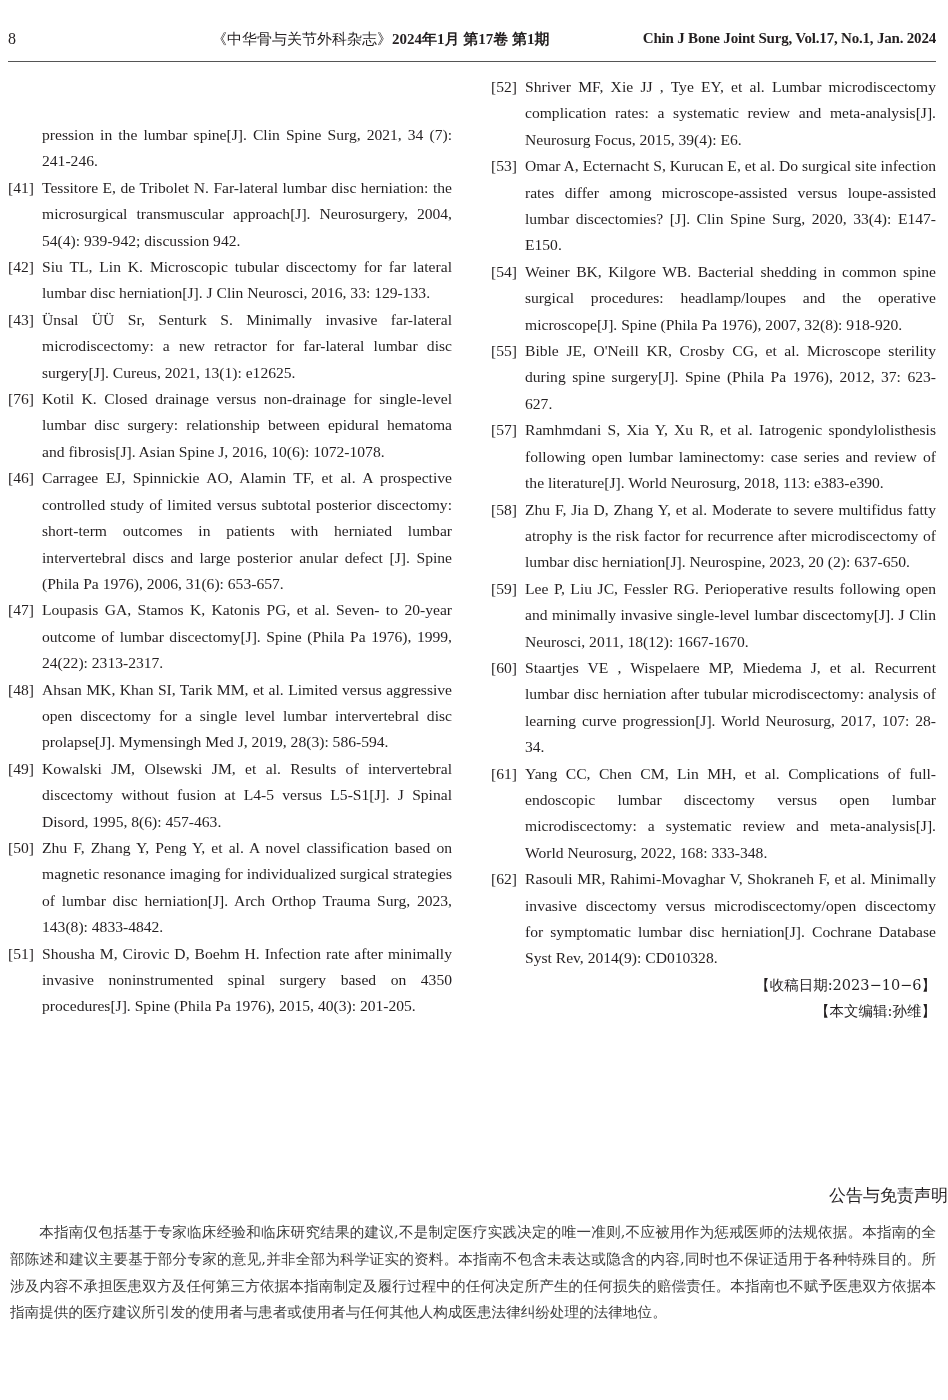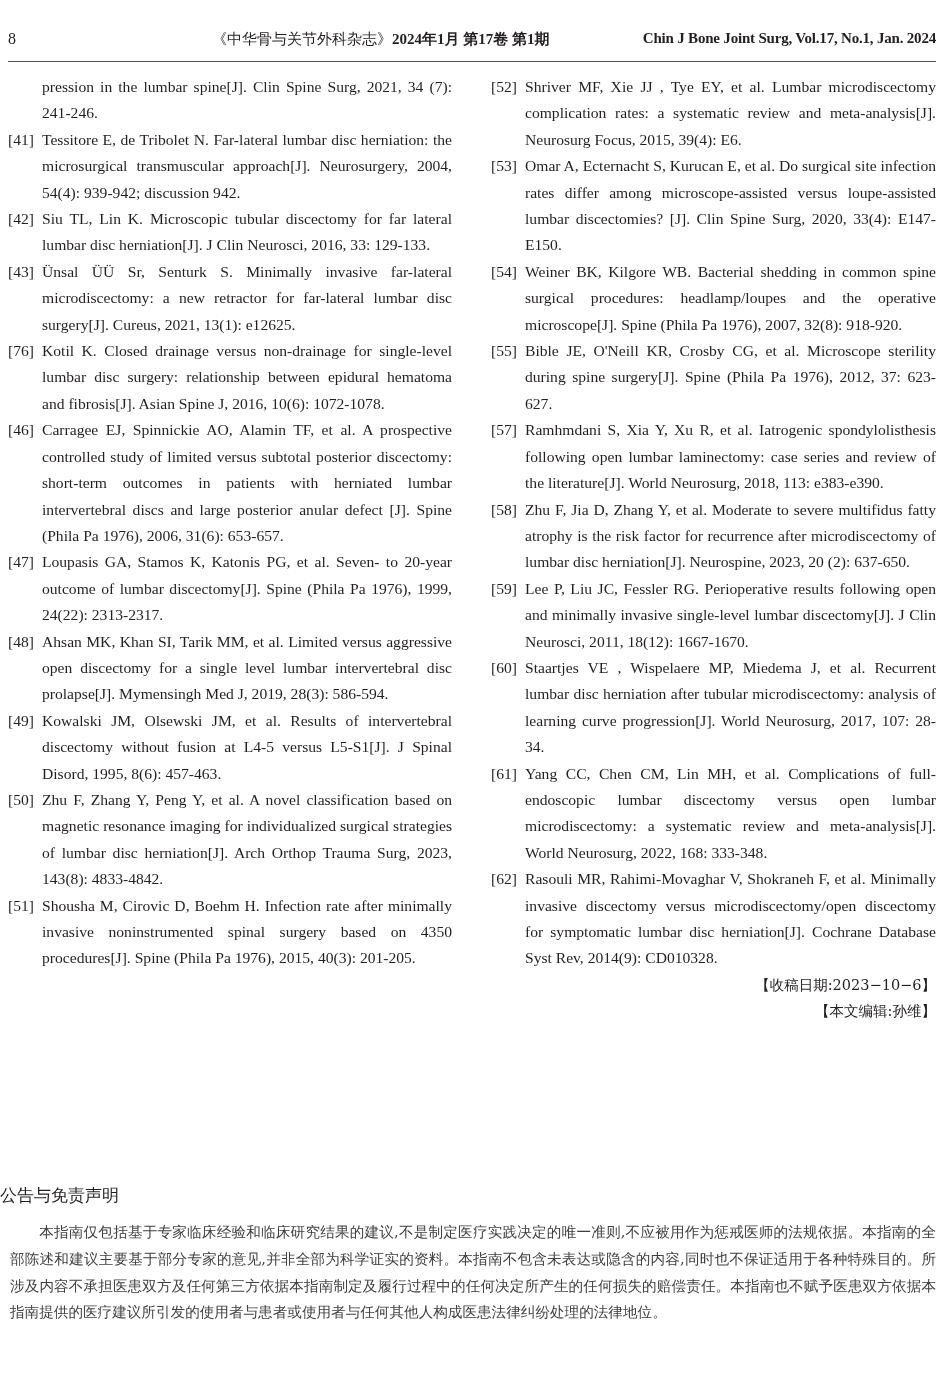--- a/index.html
+++ b/index.html
@@ -8,27 +8,27 @@
   .header { position: absolute; left: 8px; right: 12px; top: 30px; height: 24px;
             font-size: 15px; }
   .header .pageno { position: absolute; left: 0; top: 0; font-size: 16px; }
   .header .cn { position: absolute; left: 204px; top: 0; font-size: 15px; }
   .header .cn b { font-weight: bold; }
   .header .en { position: absolute; right: 0; top: 0; font-weight: bold; font-size: 15px;
                 font-family: "Liberation Serif", serif; letter-spacing: -0.2px; }
   .rule { position: absolute; left: 8px; right: 12px; top: 61px; height: 0;
           border-top: 1.6px solid #555; }
   .col { position: absolute; top: 74px; width: 428px; font-size: 15.6px; line-height: 26.4px; }
-  .col.left { left: 8px; width: 444px; }
+  .col.left { left: 8px; width: 444px; margin-top: 48px; }
   .col.right { left: 491px; width: 445px; }
   .ref { position: relative; padding-left: 34px; text-align: justify; text-align-last: left; }
   .ref .num { position: absolute; left: 0; top: 0; }
   .col.right .ref { padding-left: 34px; }
   .received { text-align: right; font-family: "DejaVu Serif", serif; font-size: 14.5px; line-height: 26px; }
-  .notice-title { position: absolute; top: 1184px; left: 0; width: 948px; text-align: left;
+  .notice-title { position: absolute; top: 1184px; left: 0; width: 948px; text-align: right;
                   font-family: "DejaVu Sans", sans-serif; font-size: 17px; }
   .notice-body { position: absolute; top: 1219px; left: 10px; width: 926px; font-size: 14.6px;
                  line-height: 26.8px; text-align: justify; text-indent: 2em;
                  font-family: "DejaVu Serif", serif; color: #404040; }
 </style>
 </head>
 <body>
 
 <div class="header">
   <span class="pageno">8</span>

